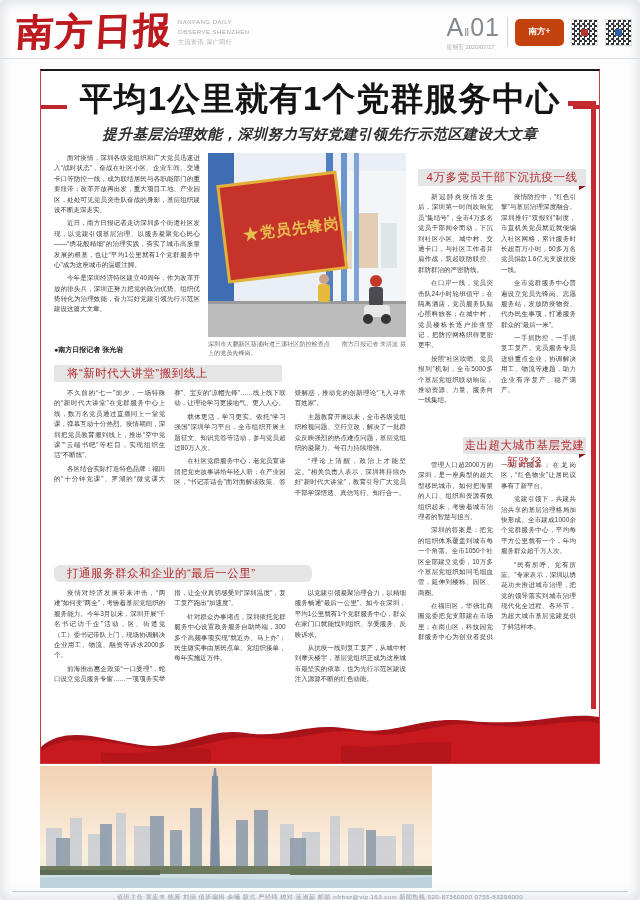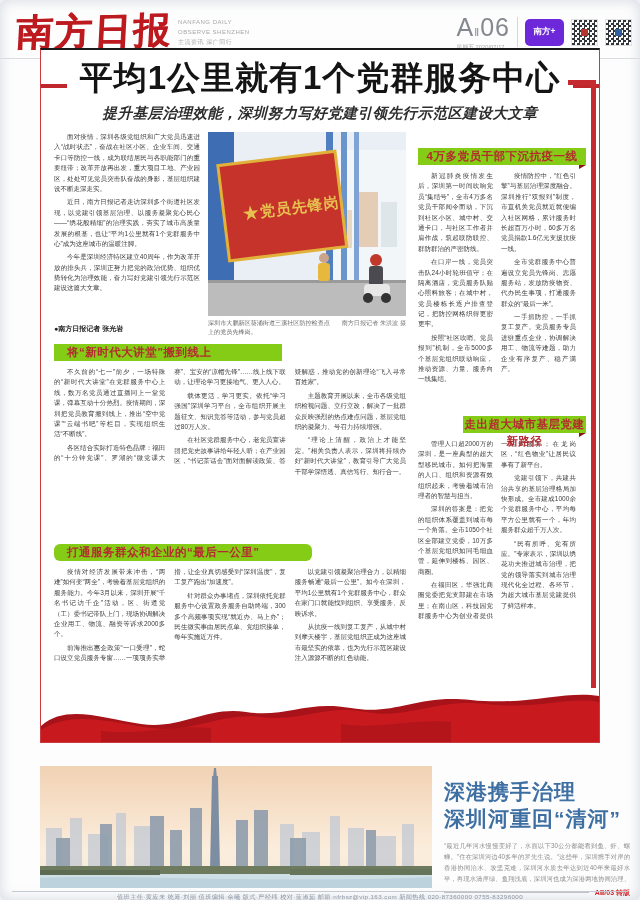--- a/index.html
+++ b/index.html
@@ -12,31 +12,31 @@
   .masthead { font-family:"Liberation Serif","DejaVu Serif",serif; font-weight:900; color:#bd1a1f;
               font-size:37px; letter-spacing:2px; transform:skewX(-4deg) rotate(-1deg);
               text-shadow:.6px 0 #bd1a1f; white-space:nowrap; }
   .section-title { font-size:35px; color:#2e2e2e; font-weight:600; letter-spacing:2px; margin-left:10px; white-space:nowrap; }
   .sub-en { margin-left:6px; font-size:6px; line-height:1.7; color:#a8a8a8; letter-spacing:.5px; }
   .header-right { margin-left:auto; display:flex; align-items:center; gap:7px; }
   .pn { font-size:25px; color:#85898f; letter-spacing:1px; }
   .pn .pn-sub { font-size:10px; }
   .date { font-size:5.8px; color:#aaa; margin-top:1px; }
   .vdiv { width:1px; height:30px; background:#d7d7d7; }
-  .app-icon { width:39px; height:27px; background:#6d28d9; border-radius:5px; color:#fff; font-size:8.5px;
+  .app-icon { width:49px; height:27px; background:#c2410c; border-radius:5px; color:#fff; font-size:8.5px;
               font-weight:700; display:flex; align-items:center; justify-content:center; }
   .qr { width:27px; height:27px; border:1px solid #e0e0e0; position:relative;
         background:repeating-conic-gradient(#33363b 0% 25%, #fcfcfc 0% 50%) 0 0/5px 5px; }
   .qr::after { content:''; position:absolute; inset:9px; }
   .qr.qr1::after { background:#b5362f; }
   .qr.qr2::after { background:#2f5f9e; }
   .header-rule { position:absolute; top:58px; left:0; right:0; height:1px; background:#d9dce0; }
 
   
-  .main-box { position:absolute; left:40px; top:48px; width:560px; height:695px; background:#fff;
+  .main-box { position:absolute; left:40px; top:69px; width:560px; height:695px; background:#fff;
               border:1px solid #c9393e; border-top:2.5px solid #1a1a1a; overflow:hidden; }
   .hl-dash { position:absolute; top:34px; height:4px; width:26px; background:#c0272d; }
   .hl-dash.l { left:0; } .hl-dash.r { right:0; }
   .headline { margin-top:10px; text-align:center; font-size:33px; font-weight:900; color:#141414;
               letter-spacing:1px; line-height:1.1; }
   .subhead { margin-top:8px; text-align:center; font-size:14.5px; font-weight:700; color:#2d2d2d; letter-spacing:.5px;font-style:italic; }
 
   .body-grid { position:absolute; top:82px; left:13px; right:13px; bottom:56px; display:flex; gap:12px; }
   .left-zone { width:352px; }
   .right-zone { flex:1; padding-right:10px; position:relative; }
@@ -46,22 +46,22 @@
 
   .rowA { display:flex; gap:8px; height:202px; }
   .col1 { width:146px; display:flex; flex-direction:column; }
   .col1 .flow { flex:1; overflow:hidden; }
   .byline { font-size:7px; font-weight:700; color:#1f1f1f; margin-top:3px; }
   .photo-wrap { flex:1; }
   .photo-svg { width:100%; height:184px; display:block; background:#e7edf2; }
   .caption { display:flex; justify-content:space-between; gap:6px; font-size:6.1px; color:#666; margin-top:3px; }
   .caption .credit { white-space:nowrap; color:#777; }
 
-  .bar { height:17px; line-height:17px; background:#84cc16; color:#b42a2f; font-size:11.5px;
-         font-weight:700; letter-spacing:.5px; position:relative; z-index:2; }
+  .bar { height:17px; line-height:17px; background:#e5e5e5; color:#b42a2f; font-size:11.5px;
+         font-weight:400; letter-spacing:.5px; position:relative; z-index:2; }
   .bar.leftbar { padding-left:13px; margin:9px 0 6px; }
   .bar.w1 { width:228px;margin-top:10px; } .bar.w2 { width:258px;border-radius:6px; }
   .bar.rightbar { text-align:center; margin-right:-10px; }
   .bar.rightbar::after { content:''; position:absolute; right:0; bottom:-4px;
          border-left:7px solid #8e1418; border-bottom:4px solid transparent; }
 
   .cols3 { column-count:3; column-gap:9px; height:168px; }
   .cols3.short { height:98px; }
   .cols2 { column-count:2; column-gap:8px; height:236px; margin-top:5px; }
   .cols2.b { height:212px; }
@@ -97,21 +97,21 @@
 
   <div class="header">
     <div class="masthead">南方日报</div>
     <div class="sub-en">
       <div>NANFANG DAILY</div>
       <div>OBSERVE SHENZHEN</div>
       <div>主流资讯 深广同行</div>
     </div>
     <div class="header-right">
       <div>
-        <div class="pn"><span>A</span><span class="pn-sub">Ⅱ</span><span>06</span></div>
+        <div class="pn"><span>A</span><span class="pn-sub">Ⅱ</span><span>01</span></div>
         <div class="date">星期五 2020/07/17</div>
       </div>
       <div class="vdiv"></div>
       <div class="app-icon">
           <span>南方+</span>
         </div>
       <div class="qr qr1"></div>
       <div class="qr qr2"></div>
     </div>
   </div>
@@ -255,26 +255,17 @@
         <rect x="326" y="64" width="10" height="40"></rect>
       </g>
       <polygon points="172,10 178,10 180,104 170,104" fill="#7e8ea2"></polygon>
       <polygon points="174,2 176,2 177,12 173,12" fill="#7e8ea2"></polygon>
       <rect x="0" y="100" width="392" height="8" fill="#6d7a5e"></rect>
       <path d="M0,108 L392,108 L392,122 L0,122 Z" fill="#cfdfe6"></path>
       <path d="M0,112 C90,108 220,118 392,111 L392,122 L0,122 Z" fill="#bcd2dc"></path>
       <rect x="0" y="104" width="120" height="5" fill="#5d6b52"></rect>
       <rect x="250" y="103" width="142" height="6" fill="#66755a"></rect>
     </svg>
-    <div class="river">
-      <div class="river-title">深港携手治理</div>
-      <div class="river-title">深圳河重回“清河”</div>
-      <p class="river-ex">“最近几年河水慢慢变好了，水面以下30公分都能看到鱼、虾、螺蛳。”住在深圳河边40多年的罗先生说。“这些年，深圳携手对岸的香港协同治水、攻坚克难，深圳河水质去年达到近40年来最好水平，再现水清岸绿、鱼翔浅底，深圳河也成为深港两地协同治理、共建美丽湾区的生动样本，是两座城市共同的生态福祉之一。</p>
-      <div class="jump">
-        <span class="jump-line"></span>
-        <span class="jump-ref">AⅡ/03 转版</span>
-      </div>
-    </div>
   </div>
 
   <div class="footer-rule"></div>
   <div class="footer-line">值班主任·黄应来  统筹·刘丽  值班编辑·佘曦  版式·严经纬  校对·蓝淑茹  邮箱·nfrbsz@vip.163.com  新闻热线 020-87360000  0755-83296000</div>
 </div>
 
 </body></html>

